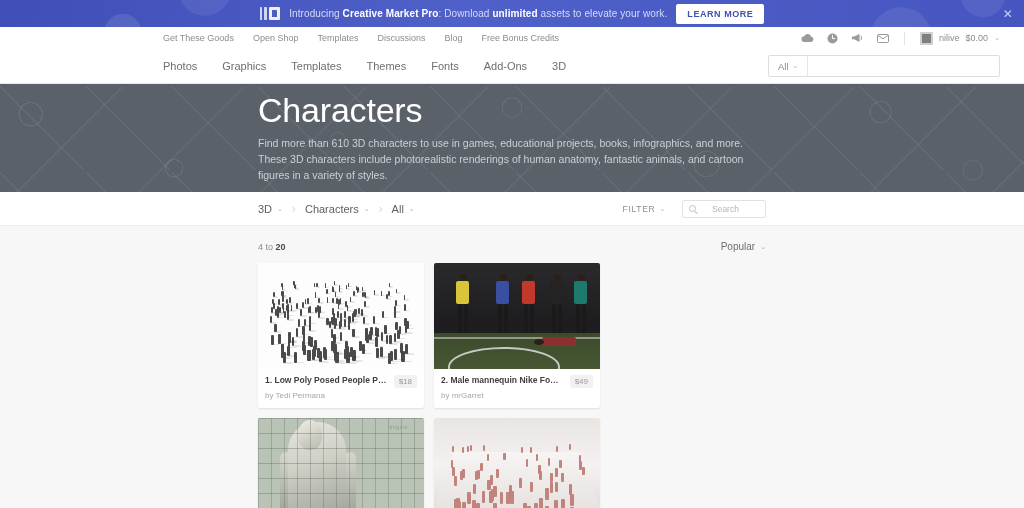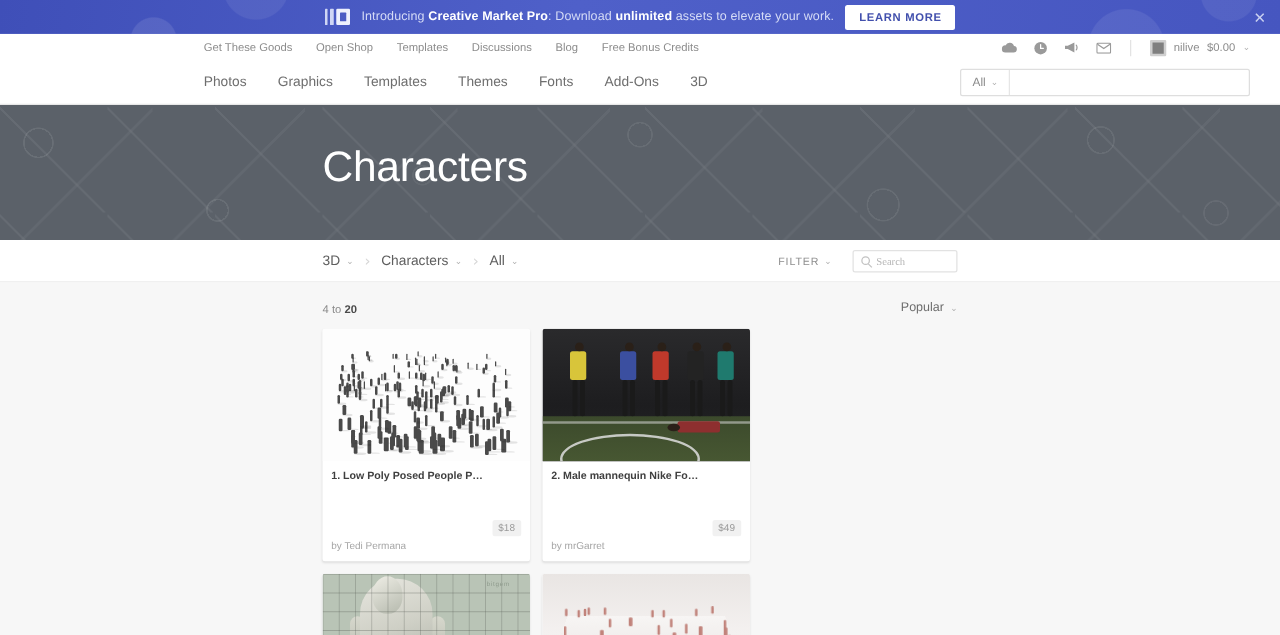--- a/index.html
+++ b/index.html
@@ -186,22 +186,22 @@
     width: 22px; text-align: center; color: #d8d8d8; font-size: 12px;
     font-family: "DejaVu Sans", sans-serif;
   }
   .filter-right { margin-left: auto; display: flex; align-items: center; gap: 16px; }
   .filter-btn {
     display: flex; align-items: center; gap: 4px;
     color: #8e8e8e; font-size: 8.5px; letter-spacing: .7px; cursor: pointer;
   }
   .mini-search {
     width: 84px; height: 18px; border: 1px solid #e2e2e2; border-radius: 2px;
-    display: flex; align-items: center; gap: 5px; padding: 0 6px;
-    color: #b6b6b6; font-size: 8.5px; font-family: Liberation Serif, serif;
+    display: flex; align-items: center; gap: 16px; padding: 0 6px;
+    color: #b6b6b6; font-size: 8.5px;
   }
 
   
   .content { background: #f7f7f7; height: 100%; padding: 0 258px; }
   .resultbar {
     display: flex; align-items: center;
     padding-top: 15px; padding-bottom: 11px;
   }
   .result-count { font-size: 9px; color: #8a8a8a; }
   .result-count b { color: #4a4a4a; font-weight: bold; }
@@ -216,21 +216,21 @@
   }
   .thumb { width: 166px; height: 106px; position: relative; overflow: hidden; }
   .card-body { padding: 6px 7px 8px 7px; display: flex; flex-direction: column; gap: 3px; }
   .card-row1 { display: flex; align-items: flex-start; gap: 6px; }
   .card-title {
     font-size: 8.5px; font-weight: bold; color: #3f3f3f; line-height: 1.25;
     flex: 1; overflow: hidden; text-overflow: ellipsis; white-space: nowrap;
   }
   .price {
     font-size: 8px; color: #9a9a9a; background: #f1f1f1;
-    border-radius: 2px; padding: 2px 5px; white-space: nowrap; flex: none; margin-top: 41px;
+    border-radius: 2px; padding: 2px 5px; white-space: nowrap; flex: none;
   }
   .card-author { font-size: 8px; color: #a6a6a6; }
 
   
   .t-crowd-dark { background: #fdfdfd; }
   .t-crowd-dark .fig { position: absolute; background: #4a4a4a; border-radius: 1px; }
   .t-crowd-dark .sh { position: absolute; background: rgba(0,0,0,.10); border-radius: 50%; }
 
   .t-football {
     background: linear-gradient(180deg, #2a2a2c 0%, #1d1d1f 58%, #262628 100%);
@@ -356,20 +356,21 @@
       <span class="caret">⌄</span>
     </div>
   </div>
 </div>
 
 <div class="hero">
   <div class="hero-pattern"></div>
   <div class="hero-pattern2"></div>
   <div class="hero-inner">
     <h1>Characters</h1>
+    <p>Find more than 610 3D characters to use in games, educational projects, books, infographics, and more. These 3D characters include photorealistic renderings of human anatomy, fantastic animals, and cartoon figures in a variety of styles.</p>
   </div>
 </div>
 
 <div class="filterbar">
   <div class="crumbs">
     <div class="crumb">
       <span>3D</span>
       <span class="caret">⌄</span>
     </div>
     <span class="crumb-sep">›</span>

